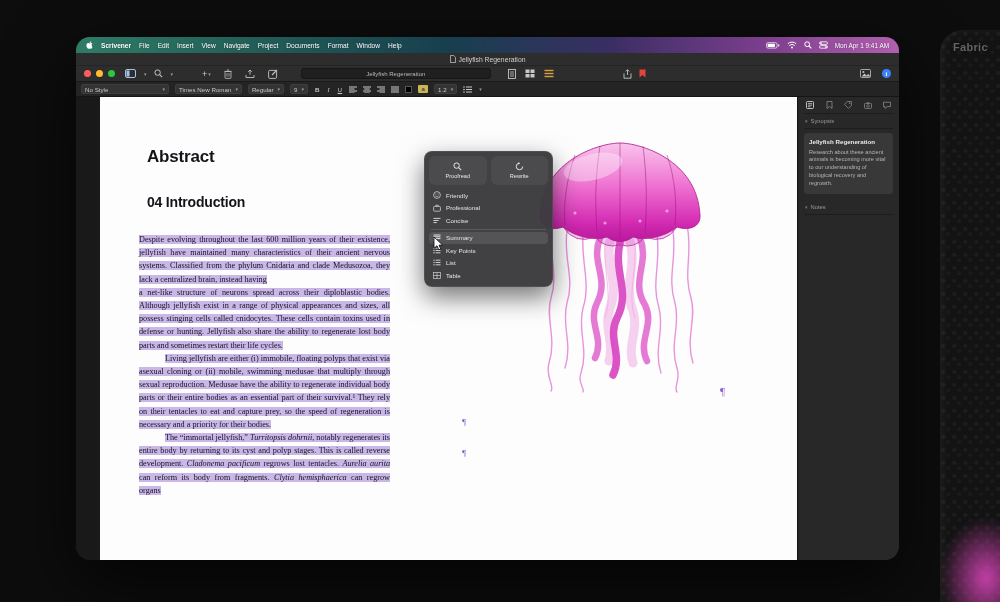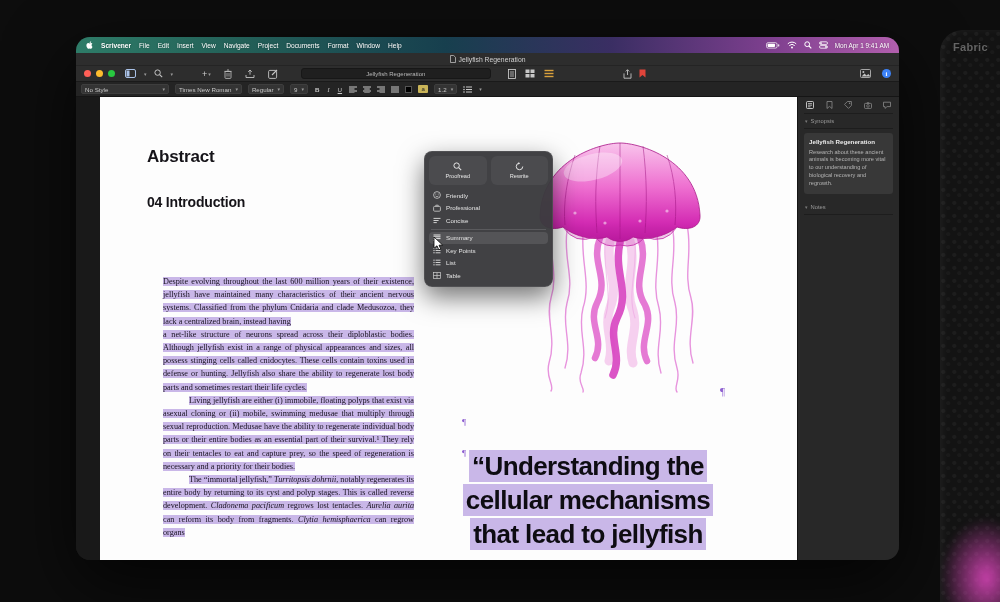--- a/index.html
+++ b/index.html
@@ -56,22 +56,22 @@
 
   
   .main { display:flex; height:calc(100% - 60px); }
   .editor { flex:1; position:relative; background:#191919; overflow:hidden; }
   .page { position:absolute; left:24px; top:0; width:752px; height:100%; background:#fdfdfd; overflow:hidden; }
 
   .h-abstract { position:absolute; left:47px; top:50px; font-size:17px; font-weight:bold; color:#151318;
     letter-spacing:-.2px; }
   .h-intro { position:absolute; left:47px; top:97px; font-size:14px; font-weight:bold; color:#151318;
     letter-spacing:-.2px; }
-  .doc-body { position:absolute; left:63px; top:136px; width:251px; font-family:"Liberation Serif",serif;
-    font-size:8.2px; line-height:13.2px; color:#17111f; text-align:justify;margin-top:42px; }
+  .doc-body { position:absolute; left:39px; top:136px; width:251px; font-family:"Liberation Serif",serif;
+    font-size:8.2px; line-height:13.2px; color:#17111f; text-align:justify; }
   .doc-body p { margin:0; }
   .doc-body p.ind { text-indent:26px; }
   .hl { background:#c9b7e8; }
   .it { font-style:italic; }
 
   .doc-quote { position:absolute; left:352px; top:352px; width:272px; text-align:center;
     font-size:26px; line-height:32px; font-weight:bold; letter-spacing:-.6px; color:#0e0c12; }
   .qline { display:inline-block; background:#c9b7e8; padding:0 3px; margin:1px 0; }
 
   .pilcrow { position:absolute; color:#8d5fd0; font-family:"Liberation Serif",serif; }
@@ -406,25 +406,20 @@
               <ellipse cx="88" cy="34" rx="30" ry="13" fill="rgba(255,255,255,0.35)" transform="rotate(-14 88 34)"></ellipse>
               <g fill="#ffffff" opacity="0.5">
                 <circle cx="70" cy="80" r="1.6"></circle>
                   <circle cx="100" cy="90" r="1.6"></circle>
                   <circle cx="135" cy="88" r="1.6"></circle>
                   <circle cx="162" cy="78" r="1.6"></circle>
               </g>
             </svg>
           </div>
 
-          <div class="doc-quote">
-            <div><span class="qline" style="background: rgb(201, 183, 232);">“Understanding the</span></div>
-            <div><span class="qline" style="background: rgb(201, 183, 232);">cellular mechanisms</span></div>
-            <div><span class="qline" style="background: rgb(201, 183, 232);">that lead to jellyfish</span></div>
-          </div>
 
           <span class="pilcrow pc-1">¶</span>
           <span class="pilcrow pc-2">¶</span>
           <span class="pilcrow pc-3">¶</span>
         </div>
 
         <div class="popup">
           <div class="pop-btns">
             <div class="pop-btn">
               <span>

